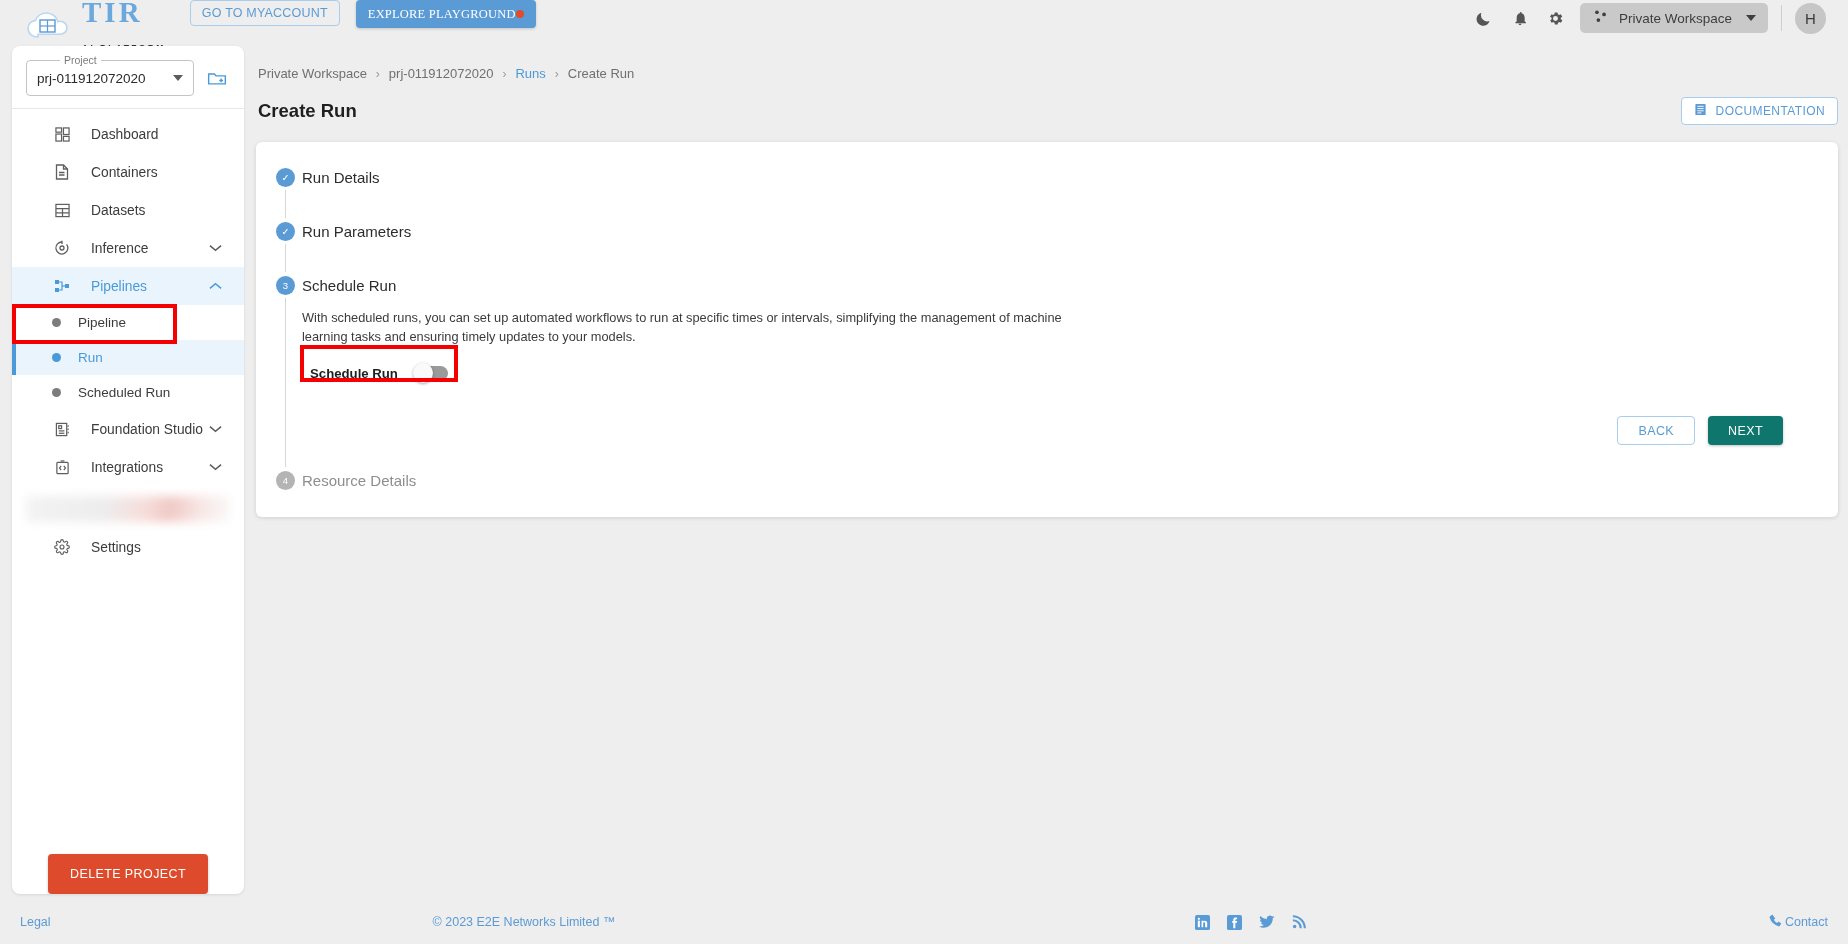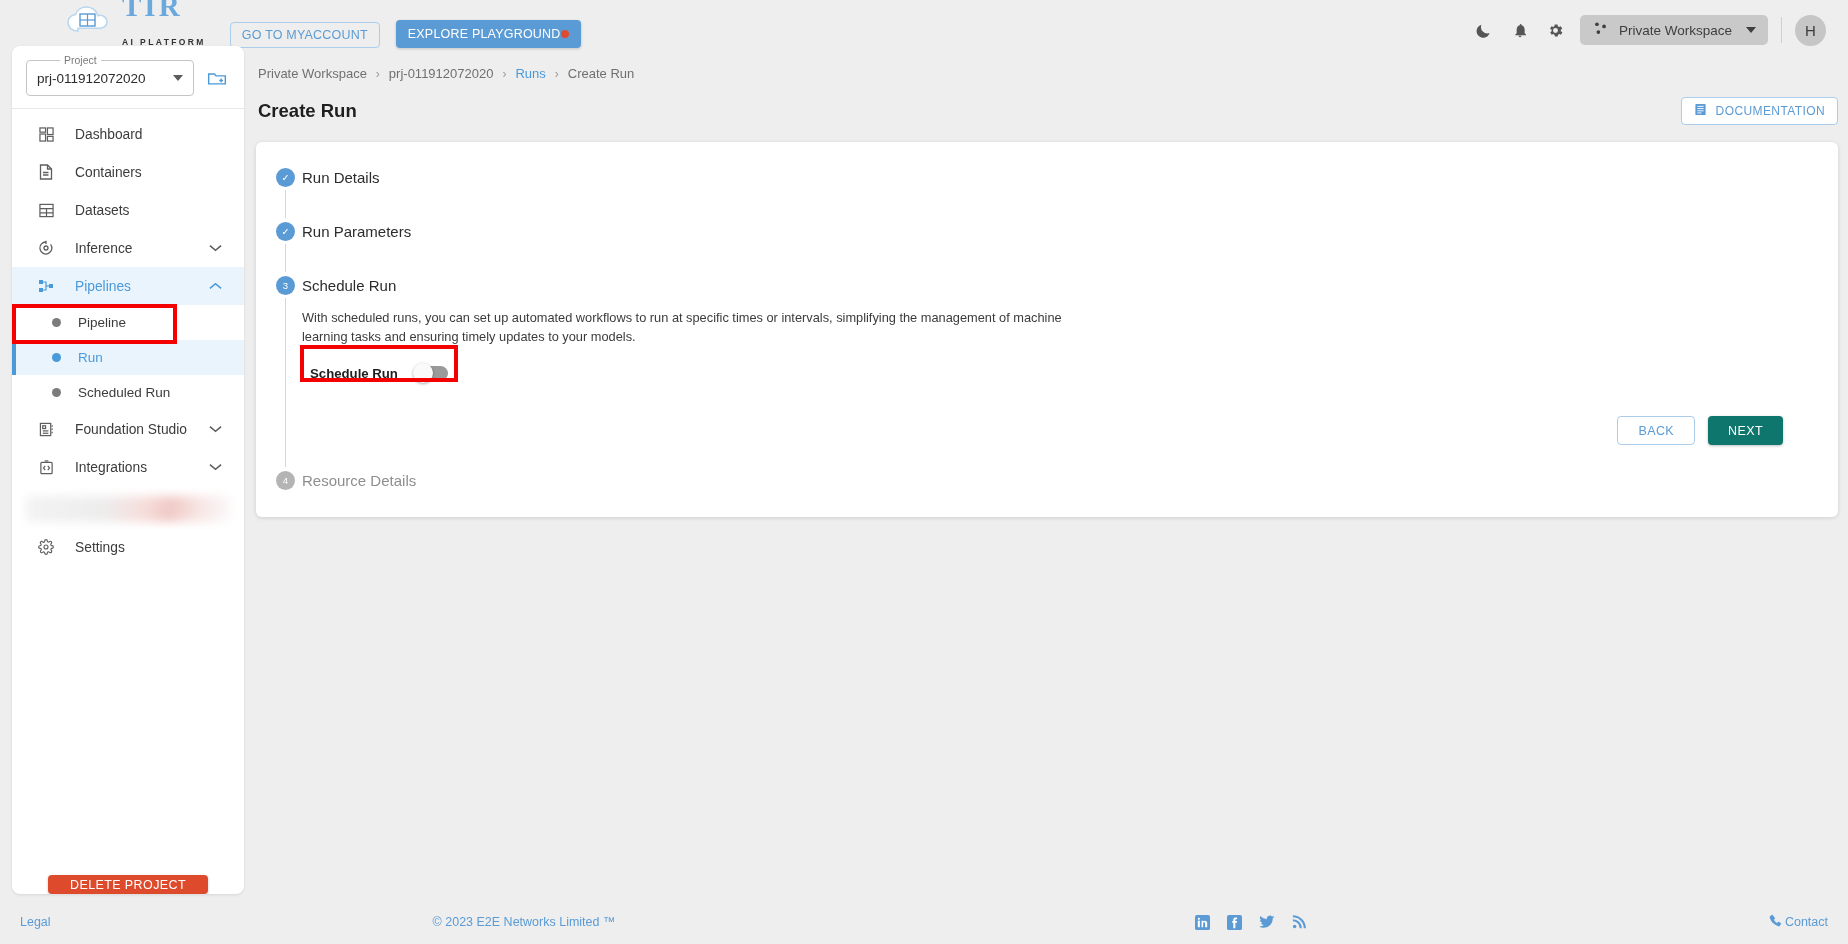--- a/index.html
+++ b/index.html
@@ -9,21 +9,21 @@
     font-family: "Liberation Sans", sans-serif;
     overflow: hidden;
   }
   body { position: relative; }
 
   
   .header {
     position: absolute; top: 0; left: 0;
     width: 1848px; height: 48px;
     background: #eeeeee;
-    display: flex; align-items: flex-end; padding-left: 40px;
+    display: flex; align-items: flex-start;
   }
   .logo-wrap { display: flex; align-items: center; margin-left: 24px; }
   .logo-cloud {
     position: relative; width: 56px; height: 34px;
   }
   .logo-cloud svg { display: block; }
   .logo-text-block { margin-left: 2px; }
   .logo-tir {
     font-size: 29px; font-weight: bold; color: #6aa8dd;
     letter-spacing: 3px; line-height: 24px;
@@ -42,21 +42,21 @@
     display: flex; align-items: center; cursor: pointer;
     font-family: "Liberation Sans", sans-serif;
   }
   .btn-playground {
     margin-left: 16px;
     height: 28px; padding: 0 12px;
     border: none; border-radius: 4px;
     background: #5b9bd5; color: #fff;
     font-size: 12.5px; letter-spacing: .2px;
     display: flex; align-items: center; cursor: pointer;
-    font-family: Liberation Sans, sans-serif;
+    font-family: Liberation Serif, serif;
     box-shadow: 0 1px 3px rgba(0,0,0,.18);
   }
   .dot-red {
     width: 8px; height: 8px; border-radius: 50%; background: #e04a2f;
     display: inline-block;
   }
   .header-right {
     margin-left: auto; display: flex; align-items: center;
     margin-right: 22px; gap: 0;
   }
@@ -110,21 +110,21 @@
     border-right: 5px solid transparent; border-top: 6px solid #5c5c5c;
   }
   .proj-addbtn {
     margin-left: 12px; width: 22px; height: 22px; cursor: pointer;
     display: flex; align-items: center; justify-content: center;
   }
   .sb-sep { height: 1px; background: #e8e8e8; margin: 2px 0 6px 0; }
 
   .nav-item {
     display: flex; align-items: center; height: 38px;
-    padding-left: 24px; cursor: pointer; position: relative;
+    padding-left: 40px; cursor: pointer; position: relative;
     color: #3c3c3c; font-size: 13.8px;
   }
   .nav-item .nicon {
     width: 20px; display: flex; align-items: center; justify-content: center;
     color: #5e5e5e; flex: 0 0 20px;
   }
   .nav-item .nlabel { margin-left: 19px; }
   .nav-item .chev { margin-left: auto; margin-right: 22px; color: #5e5e5e; display: flex; }
   .nav-item.active { background: #eaf4fd; color: #4a9ada; }
   .nav-item.active .nicon, .nav-item.active .chev { color: #4a9ada; }
@@ -147,21 +147,21 @@
   }
 
   .redacted {
     margin: 10px 14px 6px 14px; height: 26px; border-radius: 3px;
     background: linear-gradient(100deg,#f3f3f3 0%,#ededed 38%,#f6dedb 58%,#f0c9c5 70%,#f7e6e4 84%,#fafafa 100%);
     filter: blur(5px);
   }
 
   .sb-bottom { position: absolute; left: 0; right: 0; bottom: 0; }
   .delete-btn {
-    display: block; margin: 0 auto; width: 160px; height: 19px;
+    display: block; margin: 0 auto; width: 160px; height: 40px;
     background: #dd4b2c; color: #fff; border: none; border-radius: 4px;
     font-size: 12.5px; letter-spacing: .4px; cursor: pointer;
     box-shadow: 0 1px 3px rgba(0,0,0,.2);
     font-family: "Liberation Sans", sans-serif;
   }
   .collapse-row {
     display: flex; align-items: center; justify-content: center;
     gap: 9px; height: 46px; margin-top: 10px; cursor: pointer;
     color: #4a9ada; font-size: 12.5px; letter-spacing: .4px;
   }

